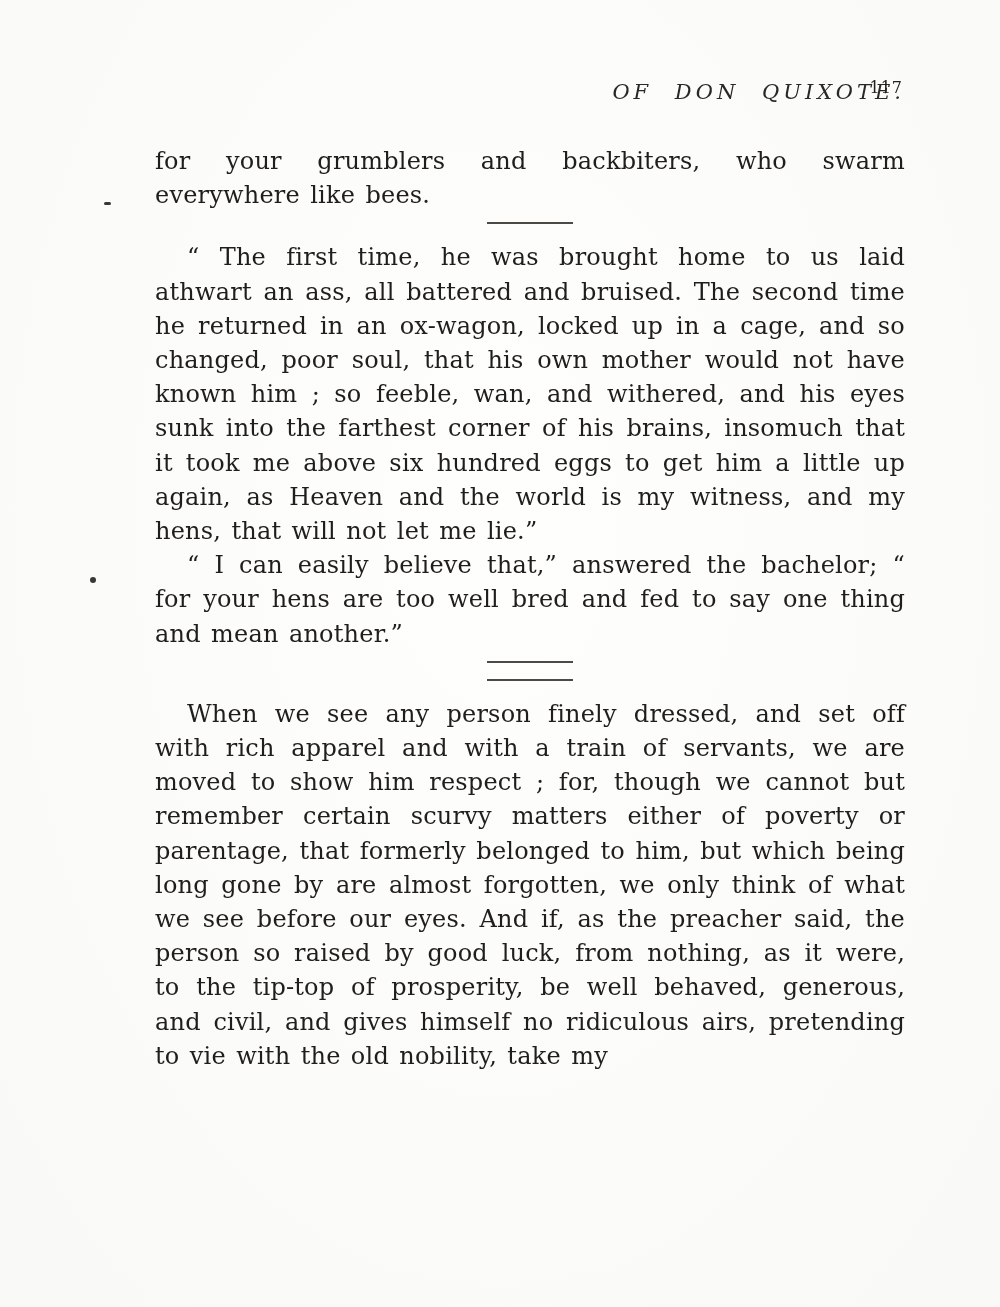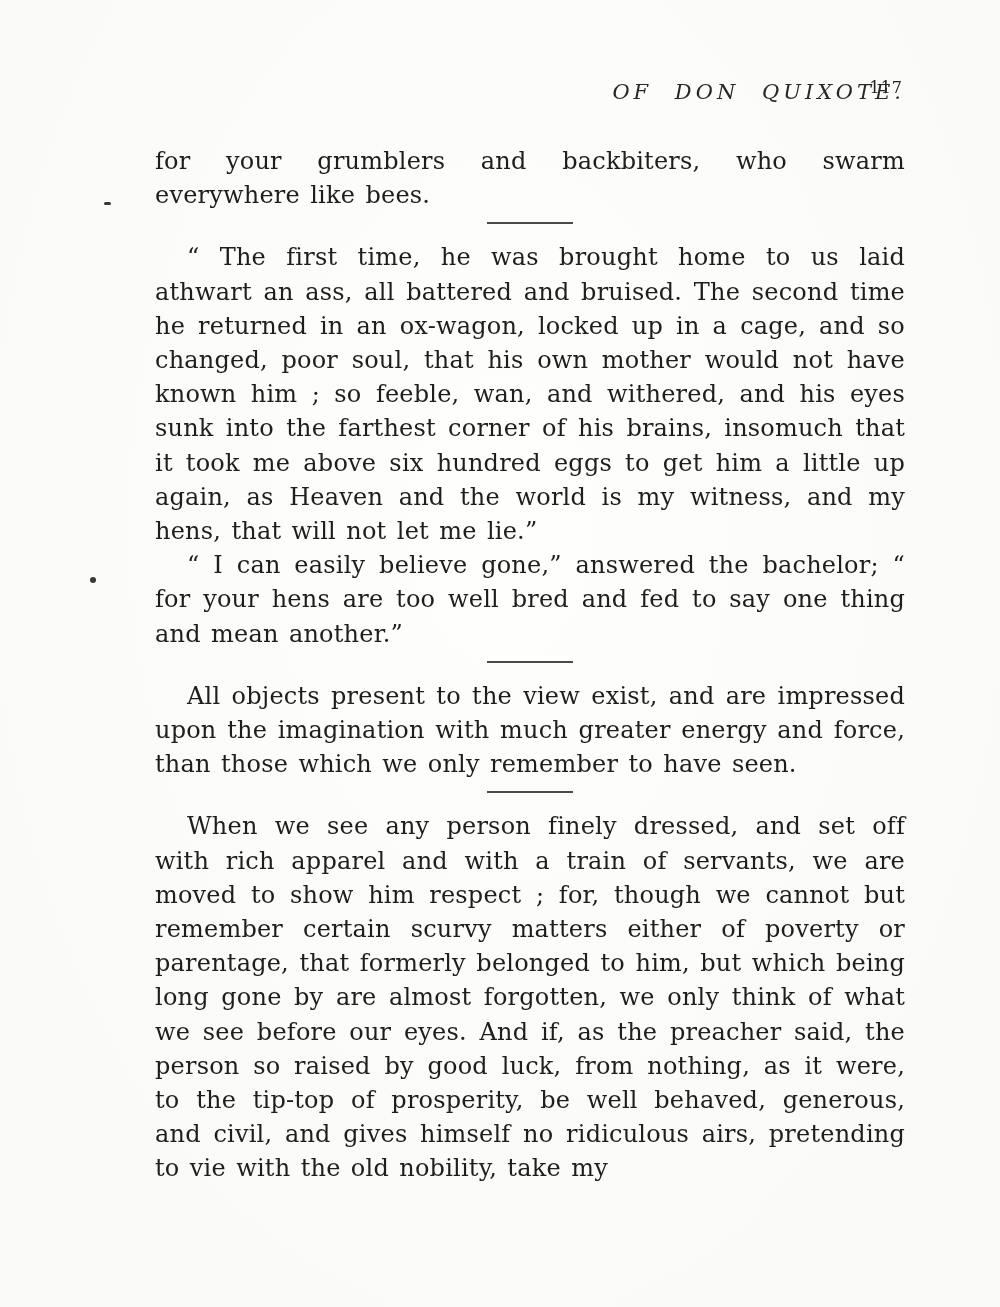--- a/index.html
+++ b/index.html
@@ -103,25 +103,24 @@
   </header>
 
   <main class="text-block">
 
     <p class="book-para">for your grumblers and backbiters, who swarm everywhere like bees.</p>
 
     <div class="divider"></div>
 
     <p class="book-para indent">“ The first time, he was brought home to us laid athwart an ass, all battered and bruised.  The second time he returned in an ox-wagon, locked up in a cage, and so changed, poor soul, that his own mother would not have known him ; so feeble, wan, and withered, and his eyes sunk into the farthest corner of his brains, insomuch that it took me above six hundred eggs to get him a little up again, as Heaven and the world is my witness, and my hens, that will not let me lie.”</p>
 
-    <p class="book-para indent">“ I can easily believe gone,” answered the bachelor; “ for your hens are too well bred and fed to say one thing and mean another.”</p>
+    <p class="book-para indent">“ I can easily believe that,” answered the bachelor; “ for your hens are too well bred and fed to say one thing and mean another.”</p>
 
     <div class="divider"></div>
 
-    <p class="book-para indent">All objects present to the view exist, and are impressed upon the imagination with much greater energy and force, than those which we only remember to have seen.</p>
 
     <div class="divider"></div>
 
     <p class="book-para indent">When we see any person finely dressed, and set off with rich apparel and with a train of servants, we are moved to show him respect ; for, though we cannot but remember certain scurvy matters either of poverty or parentage, that formerly belonged to him, but which being long gone by are almost forgotten, we only think of what we see before our eyes.  And if, as the preacher said, the person so raised by good luck, from nothing, as it were, to the tip-top of prosperity, be well behaved, generous, and civil, and gives himself no ridiculous airs, pretending to vie with the old nobility, take my</p>
 
   </main>
 
 </div>
 
 </body></html>

